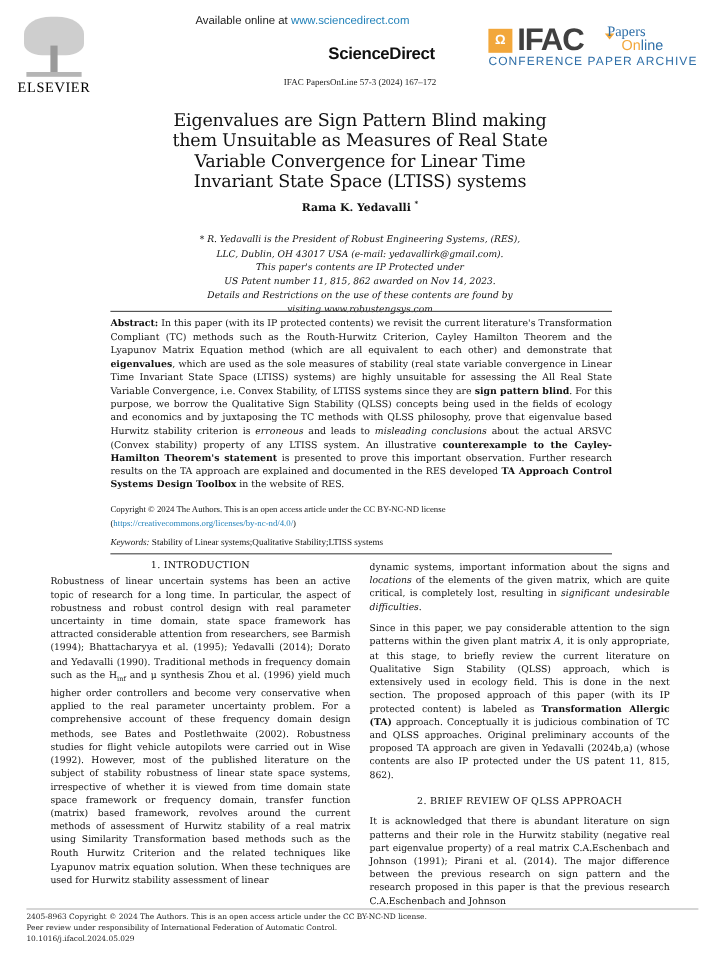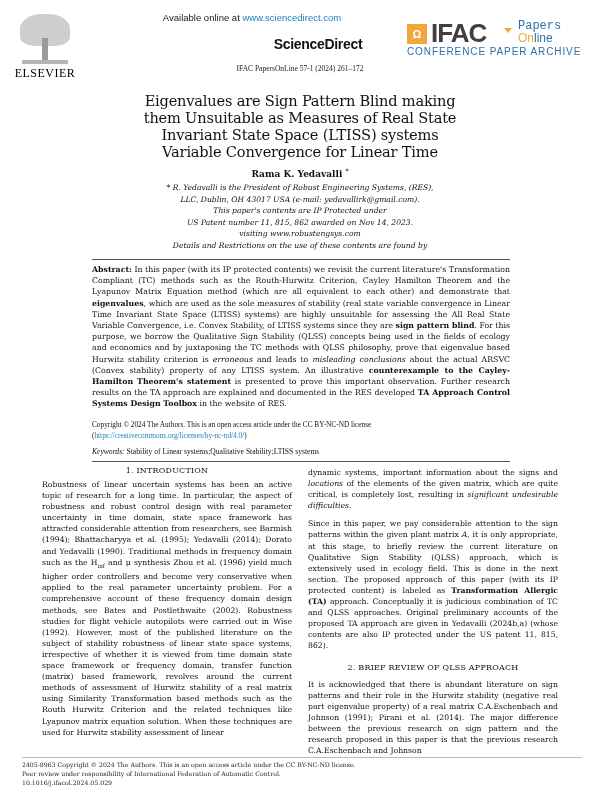--- a/index.html
+++ b/index.html
@@ -14,30 +14,30 @@
   .tree .ground { position:absolute; left:4px; top:48px; width:46px; height:4px; background:#b5b5b5; }
   .elsevier-word { font-family:"Liberation Serif", serif; color:#000000; font-size:12px; letter-spacing:.5px; margin-top:2px; }
   .avail { left:0; width:504px; top:12px; text-align:center; font-family:"Liberation Sans", sans-serif; font-size:9.5px; color:#222; }
   .avail a { color:#1e7fb8; text-decoration:none; }
   .sd { left:0; width:600px; top:36px; text-align:center; font-family:"Liberation Sans", sans-serif; font-weight:bold; font-size:14px; color:#111; letter-spacing:-.3px;margin-left:18px; }
   .journal { left:0; width:600px; top:64px; text-align:center; font-family:"Liberation Serif", serif; font-size:7.5px; color:#222; }
   .ifac { left:405px; top:22px; width:180px; height:40px; }
   .ifac .mark { position:absolute; left:2px; top:2px; width:20px; height:20px; background:#f2a73b; color:#fff; font-family:"Liberation Sans",sans-serif; font-size:11px; text-align:center; line-height:20px; font-weight:bold; }
   .ifac .word { position:absolute; left:26px; top:-4px; font-family:"Liberation Sans",sans-serif; font-weight:bold; font-size:26px; color:#404040; letter-spacing:-1px; }
   .ifac .tri { position:absolute; left:99px; top:6px; width:0; height:0; border-left:4px solid transparent; border-right:4px solid transparent; border-top:5px solid #f2a73b; }
-  .ifac .papers { position:absolute; left:113px; top:-2px; font-family:Liberation Mono, monospace; font-size:12px; color:#2f6fa8; line-height:12px; }
+  .ifac .papers { position:absolute; left:101px; top:-2px; font-family:Liberation Serif, serif; font-size:12px; color:#2f6fa8; line-height:12px; }
   .ifac .online { position:absolute; left:113px; top:10px; font-family:"Liberation Sans",sans-serif; font-size:12px; color:#2f6fa8; line-height:12px; }
   .ifac .online .on { color:#f2a73b; }
   .ifac .archive { position:absolute; left:2px; top:24px; font-family:"Liberation Sans",sans-serif; font-size:10px; color:#2f6fa8; letter-spacing:.9px; white-space:nowrap; }
 
   
   .title { left:100px; width:400px; top:92px; text-align:center; font-weight:normal; font-size:14.6px; line-height:17px; font-family:"DejaVu Serif", serif; letter-spacing:-.2px; }
   .author { left:100px; width:400px; top:167px; text-align:center; font-weight:bold; font-size:9px; }
   .author sup { font-size:6px; }
-  .affil { left:100px; width:400px; top:182px; text-align:center; font-style:italic; font-size:7.6px; line-height:11.6px; }
+  .affil { left:100px; width:400px; top:194px; text-align:center; font-style:italic; font-size:7.6px; line-height:11.6px; }
 
   .rule { height:1px; background:#555; }
   .abstract { left:92px; width:418px; top:264px; font-size:7.8px; line-height:11.2px; text-align:justify; }
   .abstract b { font-weight:bold; }
   .copy { left:92px; width:418px; top:419px; font-size:7.3px; line-height:11px; font-family:"Liberation Serif", serif; }
   .copy a { color:#1e7fb8; text-decoration:none; }
   .keywords { left:92px; width:418px; top:447px; font-size:7.6px; font-family:"Liberation Serif", serif; }
   .keywords i { font-style:italic; }
 
   
@@ -59,47 +59,47 @@
       <div class="trunk"></div>
       <div class="ground"></div>
   </div>
   <div class="elsevier-word">ELSEVIER</div>
 </div>
 
 <div class="abs avail">
   <span>Available online at </span><a>www.sciencedirect.com</a>
 </div>
 <div class="abs sd">ScienceDirect</div>
-<div class="abs journal">IFAC PapersOnLine 57-1 (2024) 261–172</div>
+<div class="abs journal">IFAC PapersOnLine 57-3 (2024) 167–172</div>
 
 <div class="abs ifac">
   <div class="mark">Ω</div>
   <div class="word">IFAC</div>
   <div class="tri"></div>
   <div class="papers">Papers</div>
   <div class="online"><span class="on">On</span><span>line</span></div>
   <div class="archive">CONFERENCE PAPER ARCHIVE</div>
 </div>
 
 <div class="abs title">
   <div>Eigenvalues are Sign Pattern Blind making</div>
   <div>them Unsuitable as Measures of Real State</div>
+  <div>Variable Convergence for Linear Time</div>
   <div>Invariant State Space (LTISS) systems</div>
-  <div>Variable Convergence for Linear Time</div>
 </div>
 <div class="abs author">
   <span>Rama K. Yedavalli</span> <sup>*</sup>
 </div>
 <div class="abs affil">
   <div>* R. Yedavalli is the President of Robust Engineering Systems, (RES),</div>
   <div>LLC, Dublin, OH 43017 USA (e-mail: yedavallirk@gmail.com).</div>
   <div>This paper's contents are IP Protected under</div>
   <div>US Patent number 11, 815, 862 awarded on Nov 14, 2023.</div>
+  <div>Details and Restrictions on the use of these contents are found by</div>
   <div>visiting www.robustengsys.com</div>
-  <div>Details and Restrictions on the use of these contents are found by</div>
 </div>
 
 <div class="abs rule" style="left:92px;width:418px;top:259px;"></div>
 
 <div class="abs abstract">
   <b>Abstract:</b><span> In this paper (with its IP protected contents) we revisit the current literature's Transformation Compliant (TC) methods such as the Routh-Hurwitz Criterion, Cayley Hamilton Theorem and the Lyapunov Matrix Equation method (which are all equivalent to each other) and demonstrate that </span><b>eigenvalues</b><span>, which are used as the sole measures of stability (real state variable convergence in Linear Time Invariant State Space (LTISS) systems) are highly unsuitable for assessing the All Real State Variable Convergence, i.e. Convex Stability, of LTISS systems since they are </span><b>sign pattern blind</b><span>. For this purpose, we borrow the Qualitative Sign Stability (QLSS) concepts being used in the fields of ecology and economics and by juxtaposing the TC methods with QLSS philosophy, prove that eigenvalue based Hurwitz stability criterion is </span><i>erroneous</i><span> and leads to </span><i>misleading conclusions</i><span> about the actual ARSVC (Convex stability) property of any LTISS system. An illustrative </span><b>counterexample to the Cayley-Hamilton Theorem's statement</b><span> is presented to prove this important observation. Further research results on the TA approach are explained and documented in the RES developed </span><b>TA Approach Control Systems Design Toolbox</b><span> in the website of RES.</span>
 </div>
 
 <div class="abs copy">
   <div>Copyright © 2024 The Authors. This is an open access article under the CC BY-NC-ND license</div>

